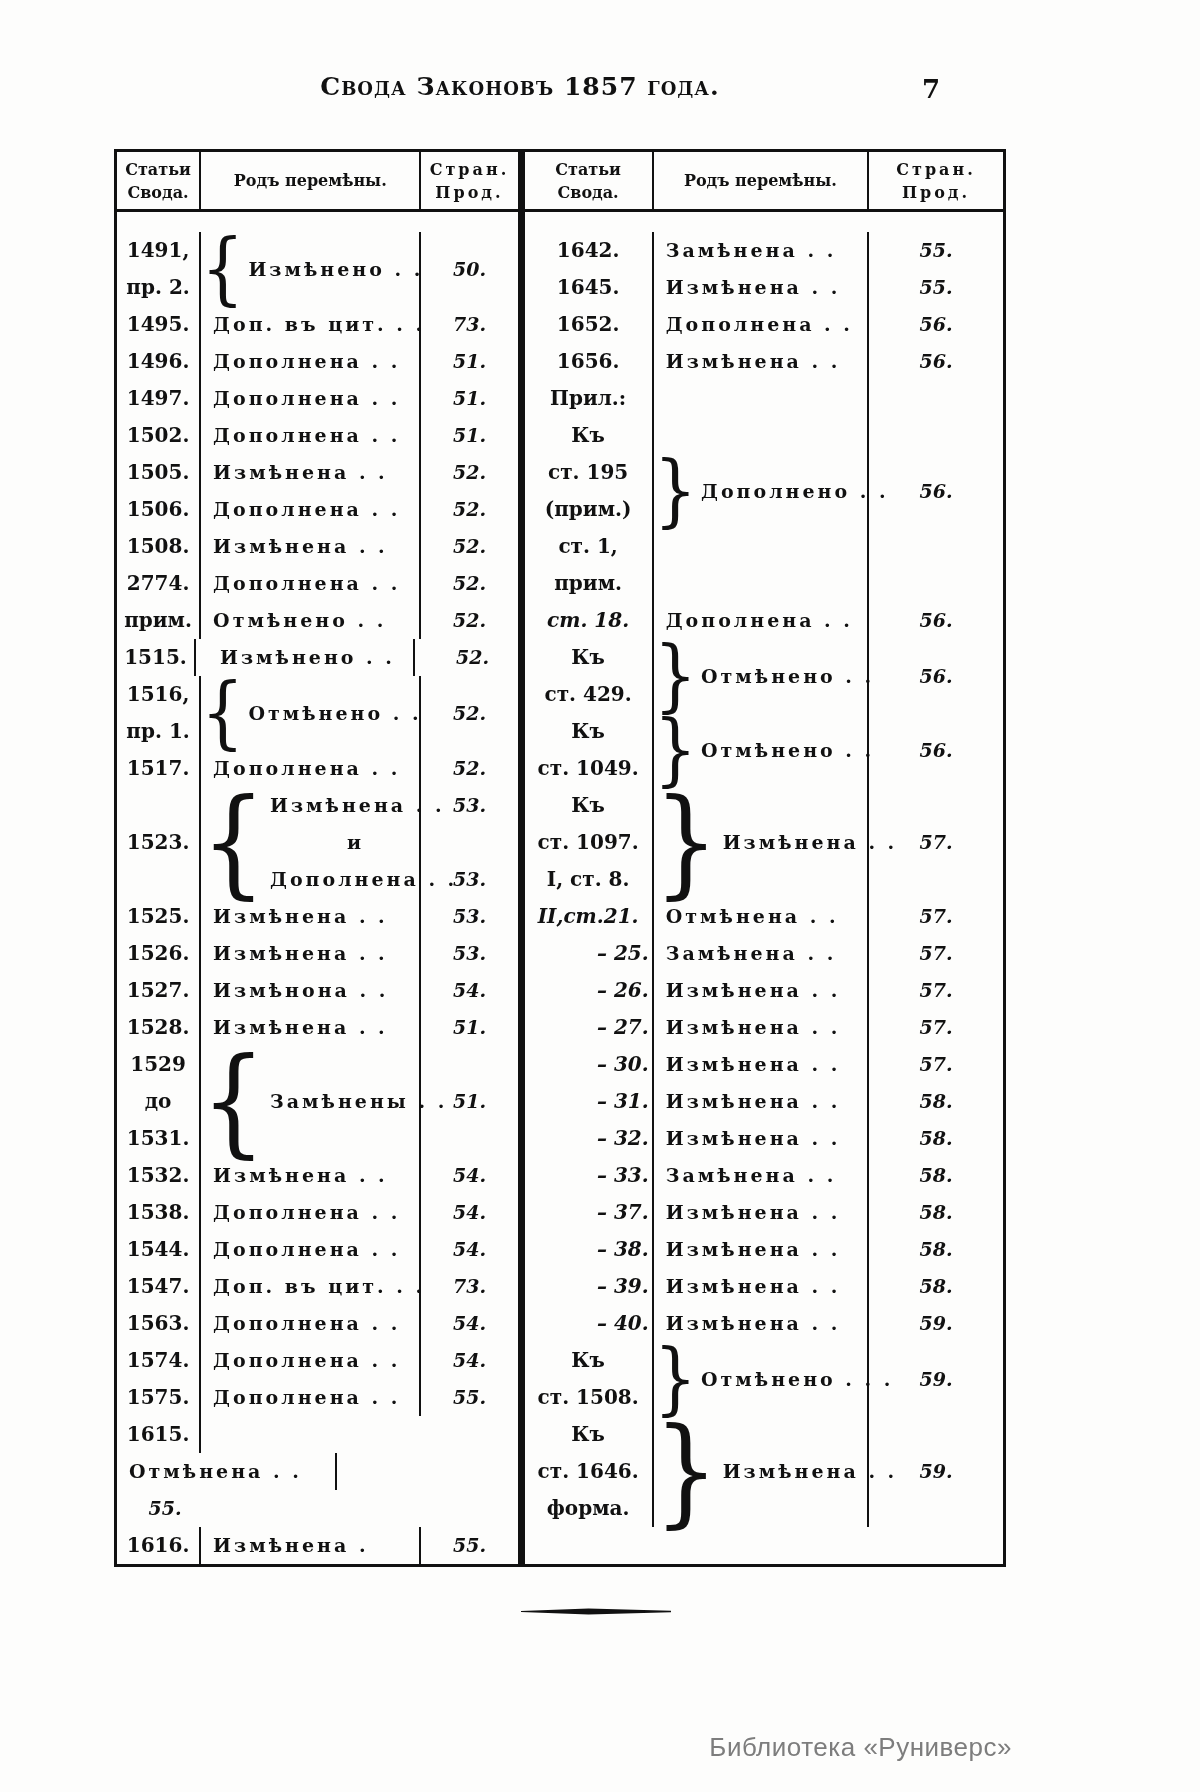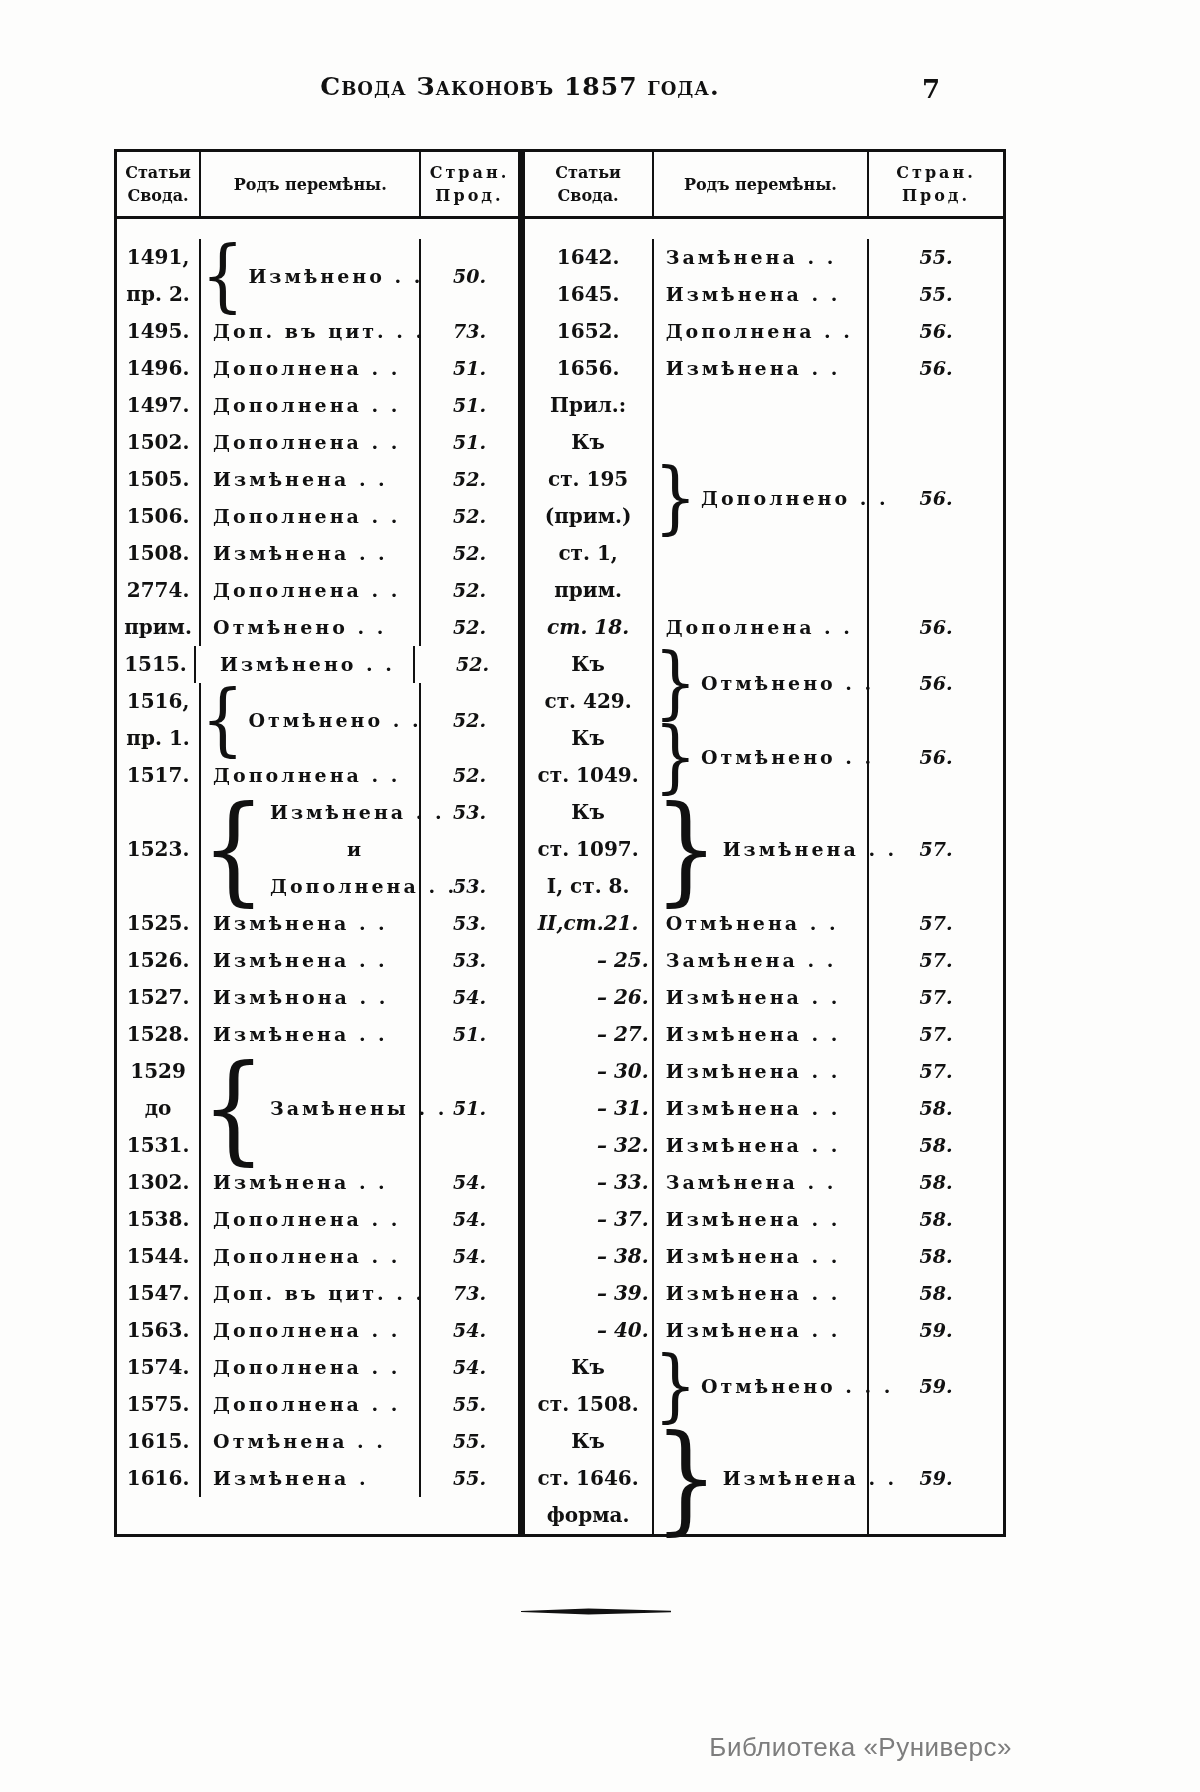--- a/index.html
+++ b/index.html
@@ -29,21 +29,21 @@
   
   .lawtable{
     position:absolute;left:114px;top:149px;width:892px;
     border:3px solid var(--ink);
     display:flex;
     background:transparent;
   }
   .half{display:flex;flex-direction:column;}
   .half-l{width:46%;border-right:7px solid var(--ink);}
   .half-r{flex:1;}
-  .thead{height:67px;border-bottom:3px solid var(--ink);display:flex;align-items:stretch;}
+  .thead{height:60px;border-bottom:3px solid var(--ink);display:flex;align-items:stretch;}
   .tbody{display:flex;flex-direction:column;padding-top:20px;flex:1;}
   .trow{display:flex;align-items:stretch;}
   .cell{
     display:flex;align-items:center;justify-content:center;
     white-space:pre;text-align:center;
   }
   .bR{border-right:2px solid var(--ink);}
   
   .half-l .w1{width:21%;} .half-l .w2{width:55%;} .half-l .w3{width:24%;}
   .half-r .w1{width:27%;} .half-r .w2{width:45%;} .half-r .w3{width:28%;}
@@ -248,21 +248,21 @@
     <div class="cell art w1 bR">1529
 до
 1531.</div>
     <div class="cell chg w2 bR">
       <span class="brace" style="font-size: 102px;">{</span>
       <span class="chg-text">Замѣнены . .</span>
     </div>
     <div class="cell pg w3">51.</div>
   </div>
         <div class="trow" style="min-height: 37px;">
-    <div class="cell art w1 bR">1302.</div>
+    <div class="cell art w1 bR">1532.</div>
     <div class="cell chg w2 bR">
       
       <span class="chg-text">Измѣнена . .</span>
     </div>
     <div class="cell pg w3">54.</div>
   </div>
         <div class="trow" style="min-height: 37px;">
     <div class="cell art w1 bR">1538.</div>
     <div class="cell chg w2 bR">
       
@@ -303,21 +303,21 @@
     <div class="cell pg w3">54.</div>
   </div>
         <div class="trow" style="min-height: 37px;">
     <div class="cell art w1 bR">1575.</div>
     <div class="cell chg w2 bR">
       
       <span class="chg-text">Дополнена . .</span>
     </div>
     <div class="cell pg w3">55.</div>
   </div>
-        <div class="trow" style="min-height: 37px;">
+        <div class="trow" style="min-height: 37px; flex-direction: column;">
     <div class="cell art w1 bR">1615.</div>
     <div class="cell chg w2 bR">
       
       <span class="chg-text">Отмѣнена . .</span>
     </div>
     <div class="cell pg w3">55.</div>
   </div>
         <div class="trow" style="min-height: 37px;">
     <div class="cell art w1 bR">1616.</div>
     <div class="cell chg w2 bR">

